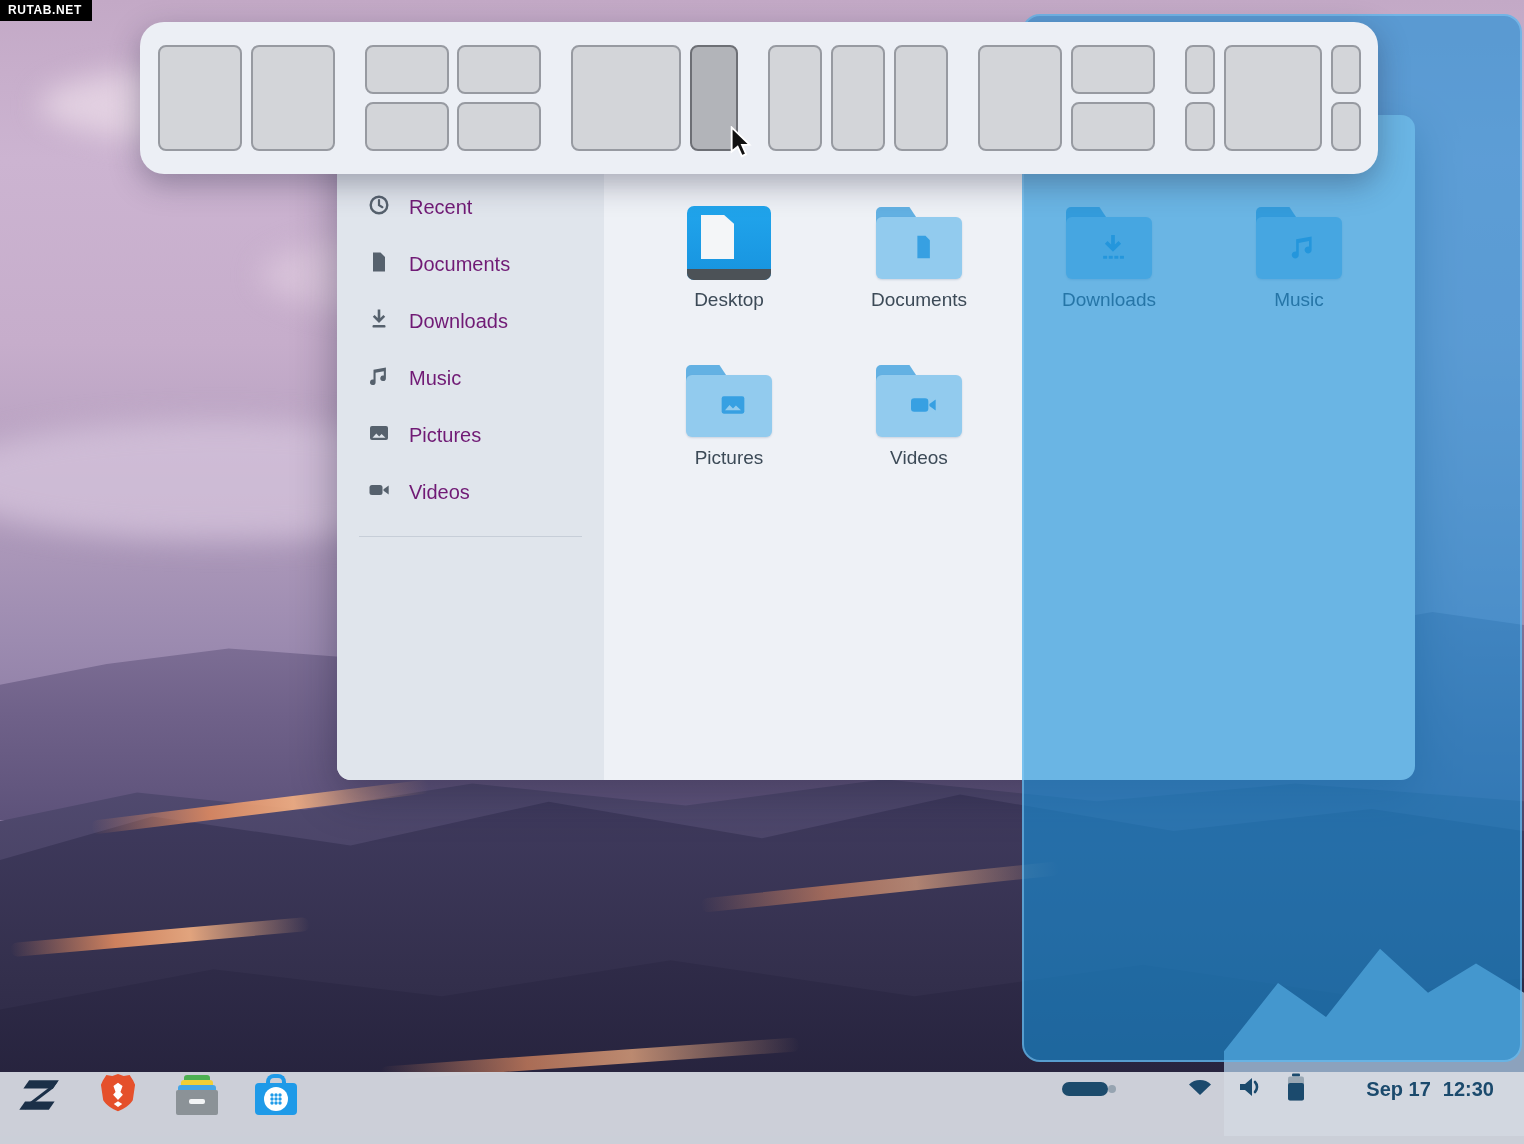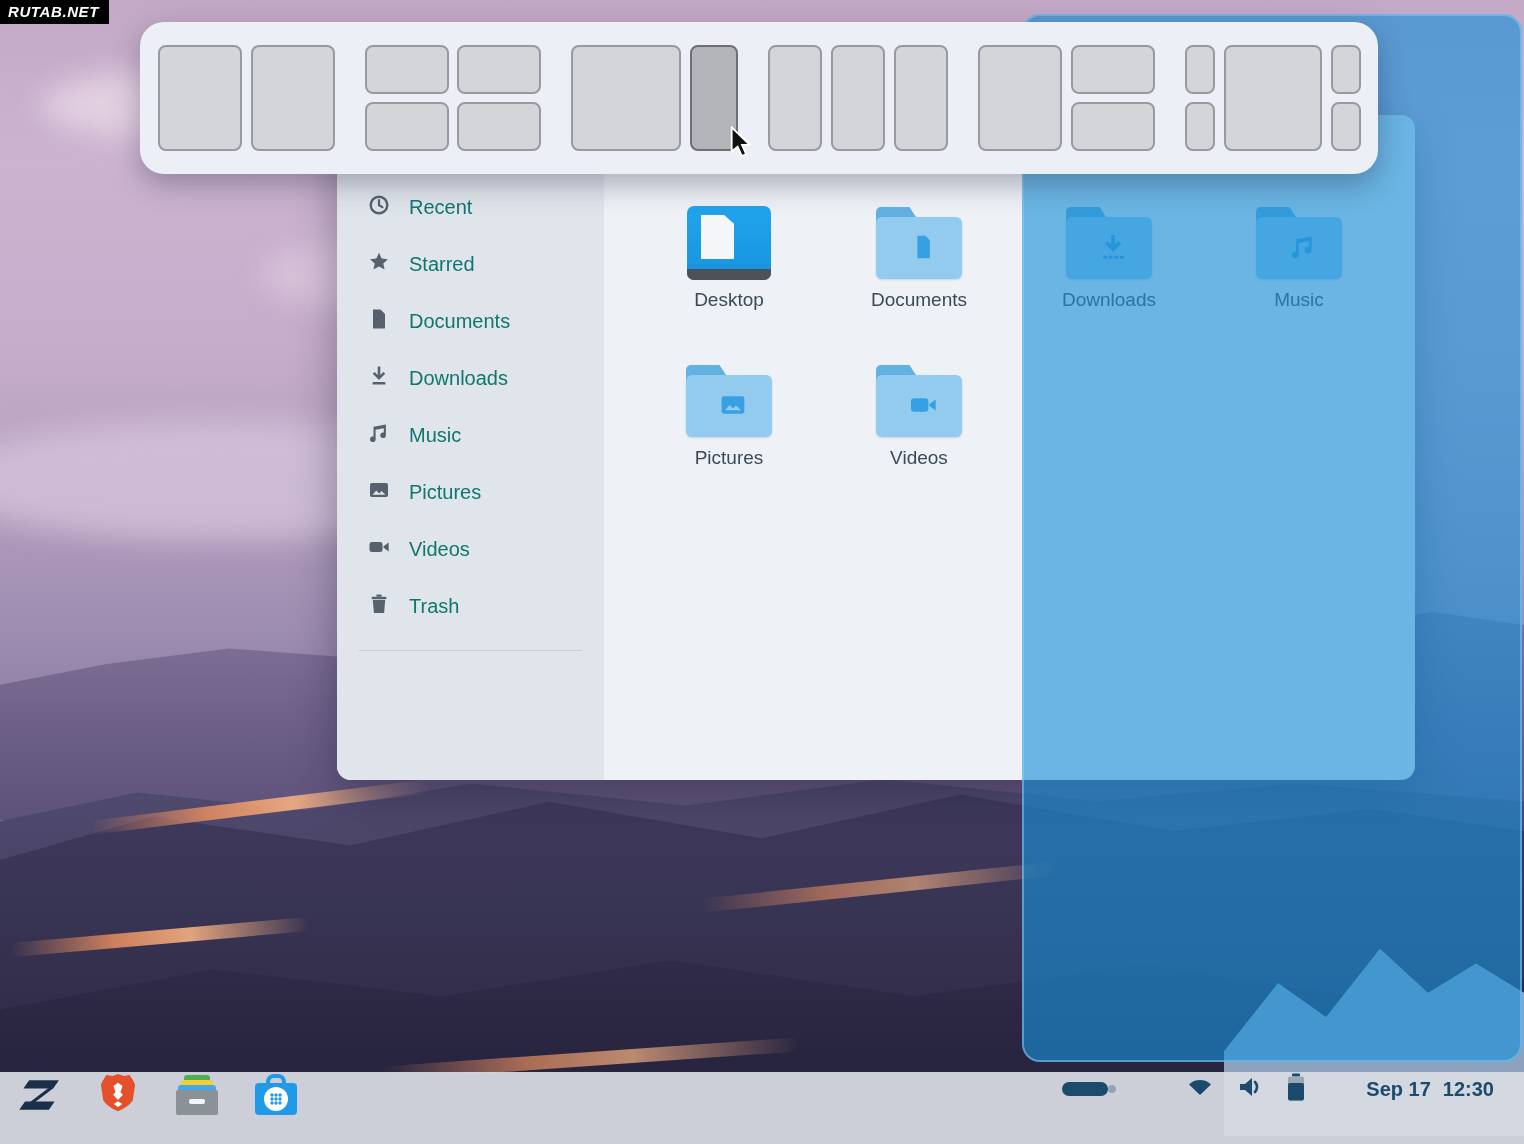--- a/index.html
+++ b/index.html
@@ -31,34 +31,34 @@
   .g1 { left:90px; top:800px; width:340px; transform:rotate(-7deg); }
   .g2 { left:10px; top:930px; width:300px; transform:rotate(-5deg); }
   .g3 { left:380px; top:1052px; width:420px; transform:rotate(-4deg); opacity:.8; }
   .g4 { left:700px; top:880px; width:360px; transform:rotate(-6deg); opacity:.7; }
   .snowmtn { position:absolute; right:0; top:900px; width:300px; height:244px; background:#8ca2bd;
     clip-path:polygon(0 62%,18% 34%,34% 48%,52% 20%,68% 38%,84% 26%,100% 38%,100% 100%,0 100%); }
   .bottomstrip { position:absolute; left:0; top:1136px; width:100%; height:8px; background:#1b2433; }
 
   
   .watermark { position:absolute; left:0; top:0; background:#000; color:#fff; z-index:9;
-    font-size:15px; font-weight:bold; letter-spacing:.6px; padding:3px 10px 4px 8px;font-style:italic; }
+    font-size:12px; font-weight:bold; letter-spacing:.6px; padding:3px 10px 4px 8px; }
 
   
   .window { position:absolute; left:337px; top:115px; width:1078px; height:665px;
     background:#eef1f6; border-radius:14px; z-index:2;
     box-shadow:0 14px 44px rgba(20,20,45,.38); }
   .win-close { position:absolute; right:31px; top:11px; width:26px; height:26px;
     color:#3e4952; font-size:21px; line-height:26px; text-align:center; font-weight:bold; }
   .sidebar { position:absolute; left:0; top:0; bottom:0; width:267px;
     background:#e0e5ec; border-radius:14px 0 0 14px; }
   .sb-list { position:absolute; left:8px; right:8px; top:66px; }
   .sb-item { display:flex; align-items:center; gap:18px; height:52px; margin-bottom:5px;
     padding-left:22px; border-radius:14px; color:#56616d; }
-  .sb-item .lbl { font-size:20px; font-weight:500; color:#0f766e; }
+  .sb-item .lbl { font-size:20px; font-weight:500; color:#701a75; }
   .sb-item.active { background:linear-gradient(95deg,#17a3e7 0%,#2fb4ef 100%); color:#fff; }
   .sb-item.active .lbl { color:#fff; }
   .sb-item svg { flex:0 0 auto; }
   .sb-divider { height:1px; background:#c7ced8; margin:18px 14px 14px 14px; }
 
   .main-grid { position:absolute; left:297px; top:90px; width:760px;
     display:grid; grid-template-columns:repeat(4,190px); grid-auto-rows:158px; }
   .fitem { display:flex; flex-direction:column; align-items:center; }
   .fitem .flabel { margin-top:8px; font-size:19px; color:#3c4a57; font-weight:500; }
   .ficon { position:relative; width:86px; height:76px; }
@@ -152,26 +152,20 @@
       <div class="sb-list">
         <div class="sb-item">
           <span><svg width="24" height="24" viewBox="0 0 24 24">
                 <circle cx="12" cy="12" r="8.3" fill="none" stroke="currentColor" stroke-width="2.4"></circle>
                 <path d="M12 7.2v5l3.4 2" fill="none" stroke="currentColor" stroke-width="2.2" stroke-linecap="round"></path>
               </svg></span>
           <span class="lbl">Recent</span>
         </div>
         <div class="sb-item">
           <span><svg width="24" height="24" viewBox="0 0 24 24">
-                <path d="M12 2.8l2.7 5.8 6.2.7-4.6 4.2 1.3 6.1-5.6-3.1-5.6 3.1 1.3-6.1L3.1 9.3l6.2-.7z" fill="currentColor"></path>
-              </svg></span>
-          <span class="lbl">Starred</span>
-        </div>
-        <div class="sb-item">
-          <span><svg width="24" height="24" viewBox="0 0 24 24">
                 <path d="M6 2.5h7.5L18 7v14.5H6z" fill="currentColor"></path>
               </svg></span>
           <span class="lbl">Documents</span>
         </div>
         <div class="sb-item">
           <span><svg width="24" height="24" viewBox="0 0 24 24">
                 <path d="M10.7 2.5h2.6V11l3.1-3.1 1.8 1.8L12 15.9 5.8 9.7l1.8-1.8 3.1 3.1z" fill="currentColor"></path>
                 <rect x="5.5" y="18" width="13" height="2.6" rx="1.2" fill="currentColor"></rect>
               </svg></span>
           <span class="lbl">Downloads</span>
@@ -188,28 +182,20 @@
                 <path d="M5.5 16.8l3.8-4.4 2.9 3 2.4-2.4 3.9 3.8z" fill="#e0e5ec"></path>
               </svg></span>
           <span class="lbl">Pictures</span>
         </div>
         <div class="sb-item">
           <span><svg width="24" height="24" viewBox="0 0 24 24">
                 <rect x="2.5" y="7" width="13" height="10" rx="2.5" fill="currentColor"></rect>
                 <path d="M16.5 11.2l5.2-3.6v8.8l-5.2-3.6z" fill="currentColor"></path>
               </svg></span>
           <span class="lbl">Videos</span>
-        </div>
-        <div class="sb-item">
-          <span><svg width="24" height="24" viewBox="0 0 24 24">
-                <path d="M5.8 8h12.4l-1.1 13H6.9z" fill="currentColor"></path>
-                <rect x="4.5" y="4.8" width="15" height="2.4" rx="1.1" fill="currentColor"></rect>
-                <rect x="9.3" y="2.6" width="5.4" height="2.2" rx="1" fill="currentColor"></rect>
-              </svg></span>
-          <span class="lbl">Trash</span>
         </div>
         <div class="sb-divider"></div>
       </div>
     </div>
 
     <div class="main-grid">
       <div class="fitem">
         <div class="desktop-icon">
           <div class="d-body"></div>
             <div class="d-page"></div>

